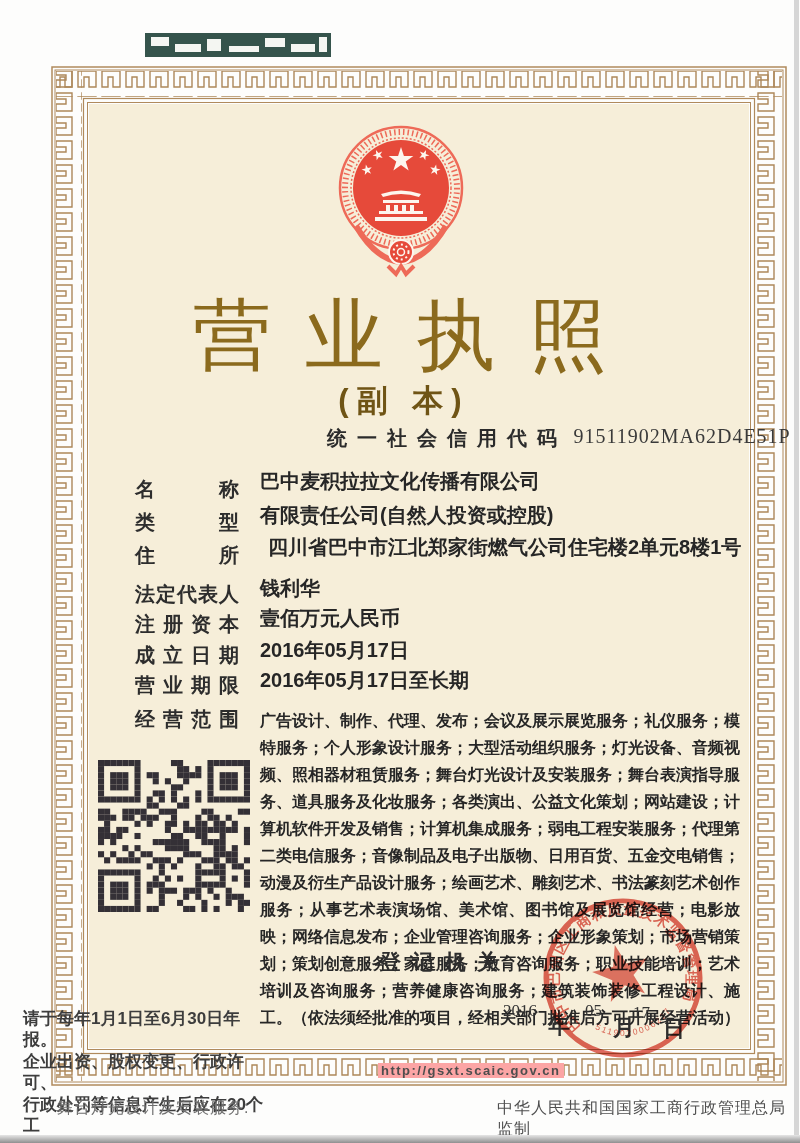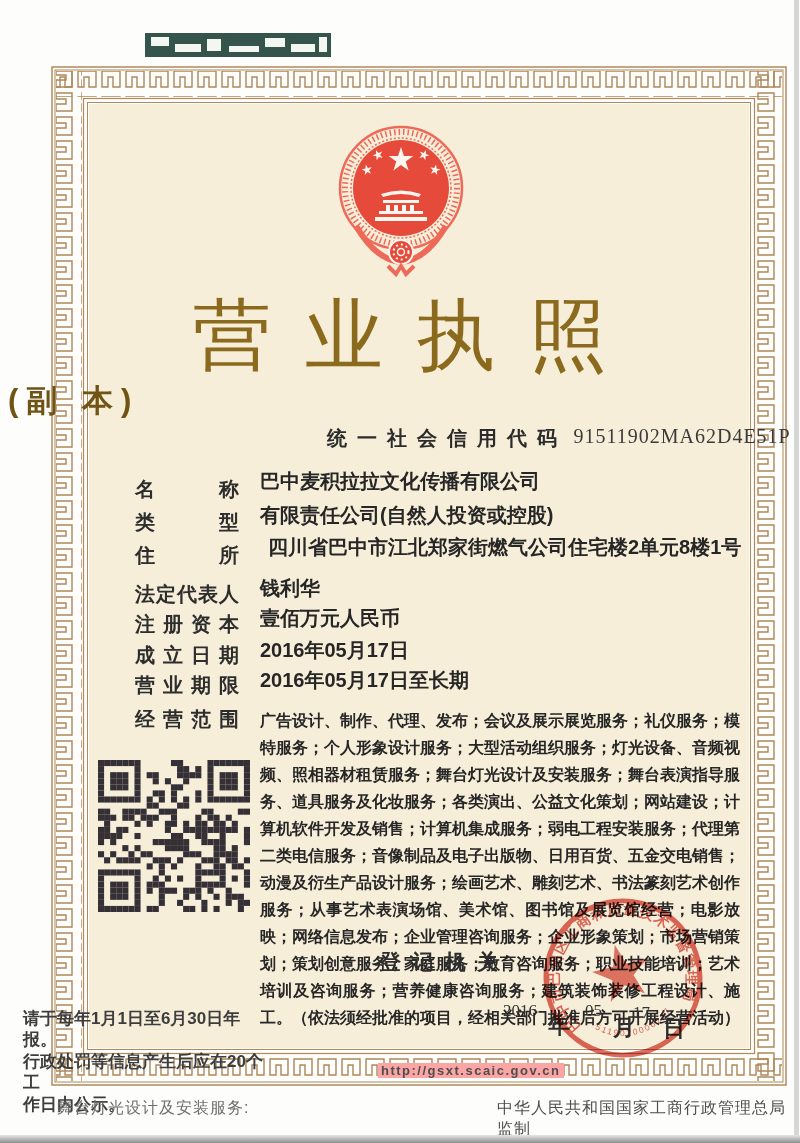--- a/index.html
+++ b/index.html
@@ -10,21 +10,21 @@
   .scan-band .blk{position:absolute;background:#f4f6f2;}
   .scan-edge-right{position:absolute;right:1px;top:0;width:5px;height:100%;background:#cfcfcf;opacity:.85;z-index:7;}
   .scan-edge-bottom{position:absolute;left:0;bottom:0;width:100%;height:8px;background:linear-gradient(#e6e6e6,#8f8f8f);z-index:7;}
   
   .frame{position:absolute;left:51px;top:66px;z-index:1;}
   
   .emblem{position:absolute;left:336px;top:122px;width:130px;height:170px;z-index:2;}
   
   .title{position:absolute;left:0;top:284px;width:800px;text-align:center;z-index:2;
          font-size:78px;font-weight:400;color:#8b6a1d;letter-spacing:34px;text-indent:34px;}
-  .subtitle{position:absolute;left:0;top:380px;width:800px;text-align:left;z-index:2;
+  .subtitle{position:absolute;left:0;top:380px;width:800px;text-align:center;z-index:2;
          font-size:31px;font-weight:700;color:#6f5415;letter-spacing:8px;text-indent:8px;}
   
   .codeline{position:absolute;left:327px;top:425px;z-index:2;white-space:nowrap;}
   .codeline .clabel{display:inline-block;width:230px;font-size:20px;font-weight:700;color:#2b2b2b;
          text-align:justify;text-align-last:justify;vertical-align:top;}
   .codeline .cvalue{display:inline-block;margin-left:12px;font-family:"Liberation Serif","DejaVu Serif",serif;
          font-size:20px;letter-spacing:1px;color:#3a3a3a;vertical-align:top;}
   
   .lbl{position:absolute;left:135px;width:104px;font-size:20px;font-weight:700;color:#2d2d2d;
        text-align:justify;text-align-last:justify;z-index:2;}
@@ -474,20 +474,21 @@
       </text>
       <text font-size="8.5" fill="#dc5549" letter-spacing="2">
         <textPath href="#serialpath" startOffset="50%" text-anchor="middle">5119020006227</textPath>
       </text>
     </svg>
   </div>
 
 
   <div class="annual-note">
     <div>请于每年1月1日至6月30日年报。</div>
+    <div>企业出资、股权变更、行政许可、</div>
     <div>行政处罚等信息产生后应在20个工</div>
     <div>作日内公示。</div>
   </div>
 
   <div class="site-url">http://gsxt.scaic.gov.cn</div>
 
   <div class="footer-left">舞台灯光设计及安装服务:</div>
   <div class="footer-right">中华人民共和国国家工商行政管理总局监制</div>
 
   <div class="scan-edge-right"></div>

